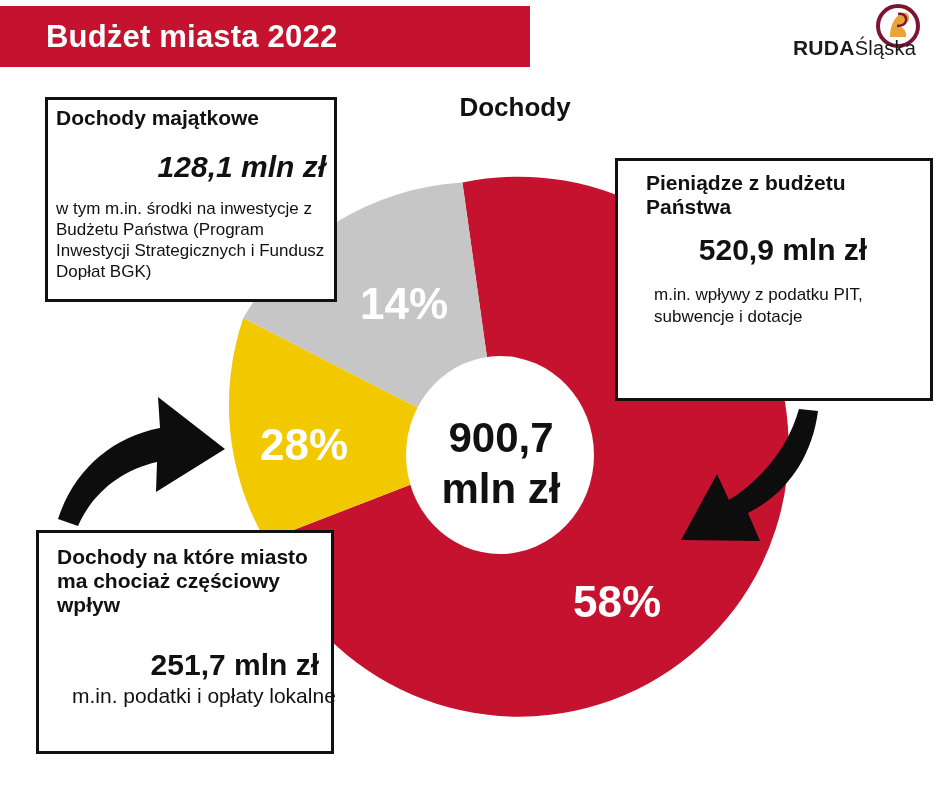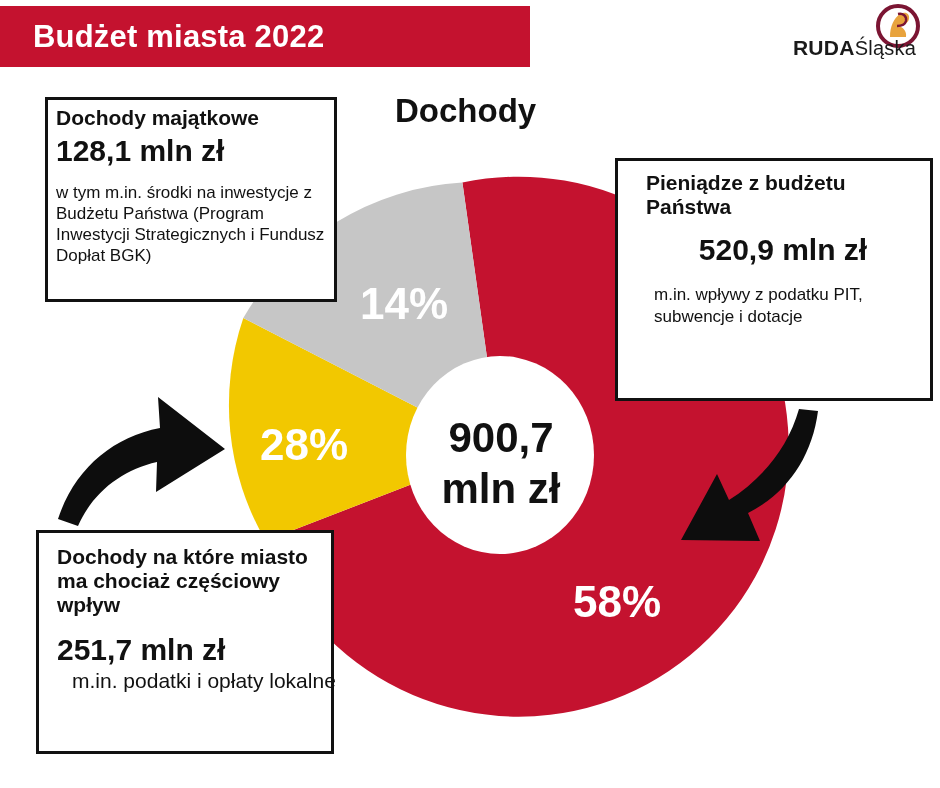--- a/index.html
+++ b/index.html
@@ -25,21 +25,21 @@
     height: 61px;
     background: #C4122F;
     display: flex;
     align-items: center;
   }
   #title-text {
     color: #ffffff;
     font-size: 31px;
     font-weight: bold;
     letter-spacing: 0.2px;
-    padding-left: 33px;
+    padding-left: 46px;
   }
 
   #logo {
     position: absolute;
     right: 18px;
     top: 4px;
     width: 170px;
     height: 62px;
   }
   #logo-mark {
@@ -67,22 +67,22 @@
     color: #1a1a1a;
     letter-spacing: 0.2px;
   }
 
   
   #chart-title {
     position: absolute;
     left: 395px;
     top: 92px;
     width: 240px;
-    text-align: left;
-    font-size: 33px;
+    text-align: center;
+    font-size: 26px;
     font-weight: bold;
     color: #111111;
   }
   #pie-wrap {
     position: absolute;
     left: 0;
     top: 0;
     width: 940px;
     height: 788px;
   }
@@ -129,21 +129,21 @@
 
   
   #callout-majatkowe {
     left: 45px;
     top: 97px;
     width: 292px;
     height: 205px;
     padding: 6px 8px 0 8px;
   }
   #callout-majatkowe .c-head { text-align: left; }
-  #callout-majatkowe .c-amount { text-align: left; margin-top: 4px; }
+  #callout-majatkowe .c-amount { text-align: right; margin-top: 20px; font-style: italic; }
   #callout-majatkowe .c-note { margin-top: 14px; }
 
   
   #callout-panstwo {
     left: 615px;
     top: 158px;
     width: 318px;
     height: 243px;
     padding: 10px 10px 0 28px;
   }
@@ -151,21 +151,21 @@
   #callout-panstwo .c-note { margin-top: 18px; padding-left: 8px; }
 
   
   #callout-wplyw {
     left: 36px;
     top: 530px;
     width: 298px;
     height: 224px;
     padding: 12px 12px 0 18px;
   }
-  #callout-wplyw .c-amount { text-align: left; margin-top: 16px; }
+  #callout-wplyw .c-amount { text-align: right; margin-top: 31px; }
   #callout-wplyw .c-note {
     margin-top: 2px;
     font-size: 21px;
     white-space: nowrap;
     margin-left: 15px;
   }
 
   .arrow-layer {
     position: absolute;
     left: 0; top: 0;

